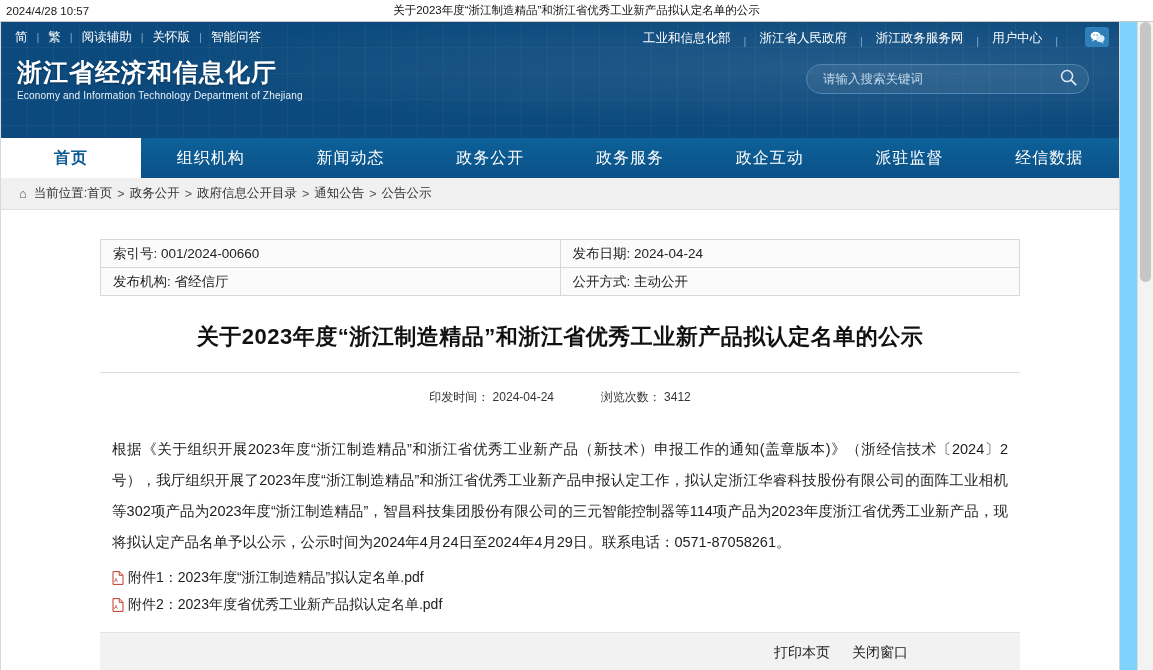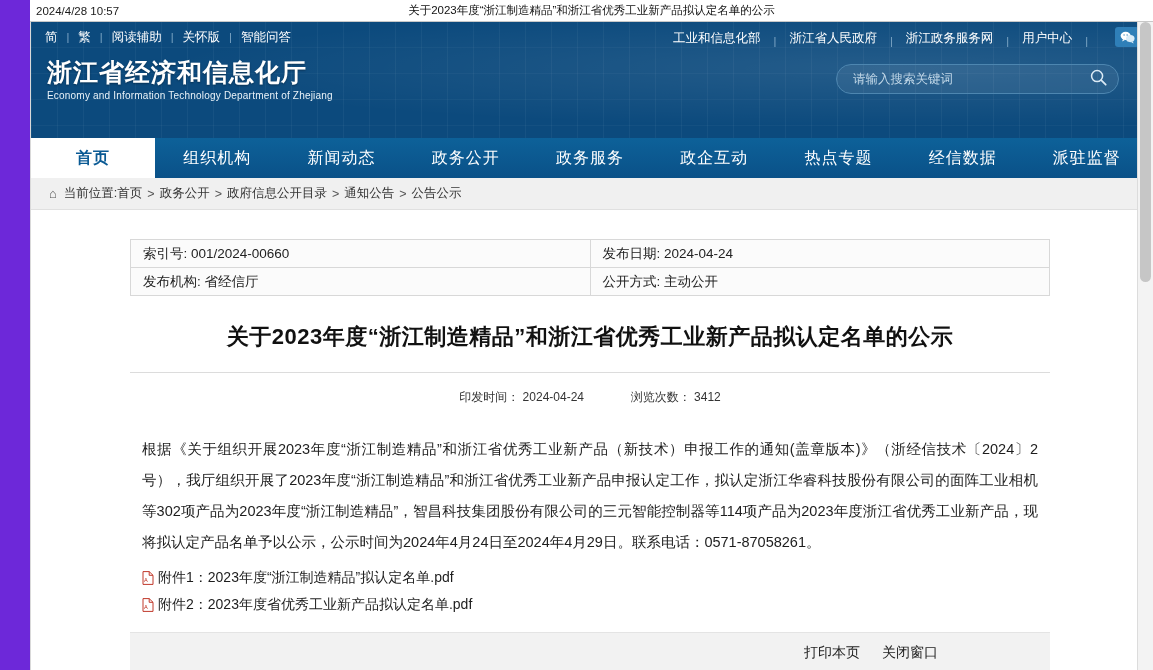--- a/index.html
+++ b/index.html
@@ -5,22 +5,21 @@
   * { box-sizing: border-box; }
   html, body {
     margin: 0; padding: 0;
     background: #ffffff;
     font-family: "Liberation Sans", sans-serif;
   }
   #page {
     width: 1153px; height: 670px;
     position: relative;
     overflow: hidden;
-    background: #6d28d9;
-    padding-left: 30px;
+    background: #7dd3fc;
   }
   
   .titlebar {
     height: 22px;
     border-bottom: 1px solid #c8c8c8;
     display: flex;
     align-items: center;
     font-size: 11.5px;
     color: #1a1a1a;
     background: #ffffff;
@@ -330,23 +329,22 @@
       </div>
     </div>
 
     <div class="nav">
       <div class="nav-item active">首页</div>
       <div class="nav-item">组织机构</div>
       <div class="nav-item">新闻动态</div>
       <div class="nav-item">政务公开</div>
       <div class="nav-item">政务服务</div>
       <div class="nav-item">政企互动</div>
-      <div class="nav-item">热点专题</div>
+      <div class="nav-item">派驻监督</div>
       <div class="nav-item">经信数据</div>
-      <div class="nav-item">派驻监督</div>
     </div>
 
     <div class="crumbbar">
       <span class="home-ico">⌂</span>
       <span>当前位置:</span>
       <a href="#">首页</a>
       <span class="arrow">&gt;</span>
       <a href="#">政务公开</a>
       <span class="arrow">&gt;</span>
       <a href="#">政府信息公开目录</a>

